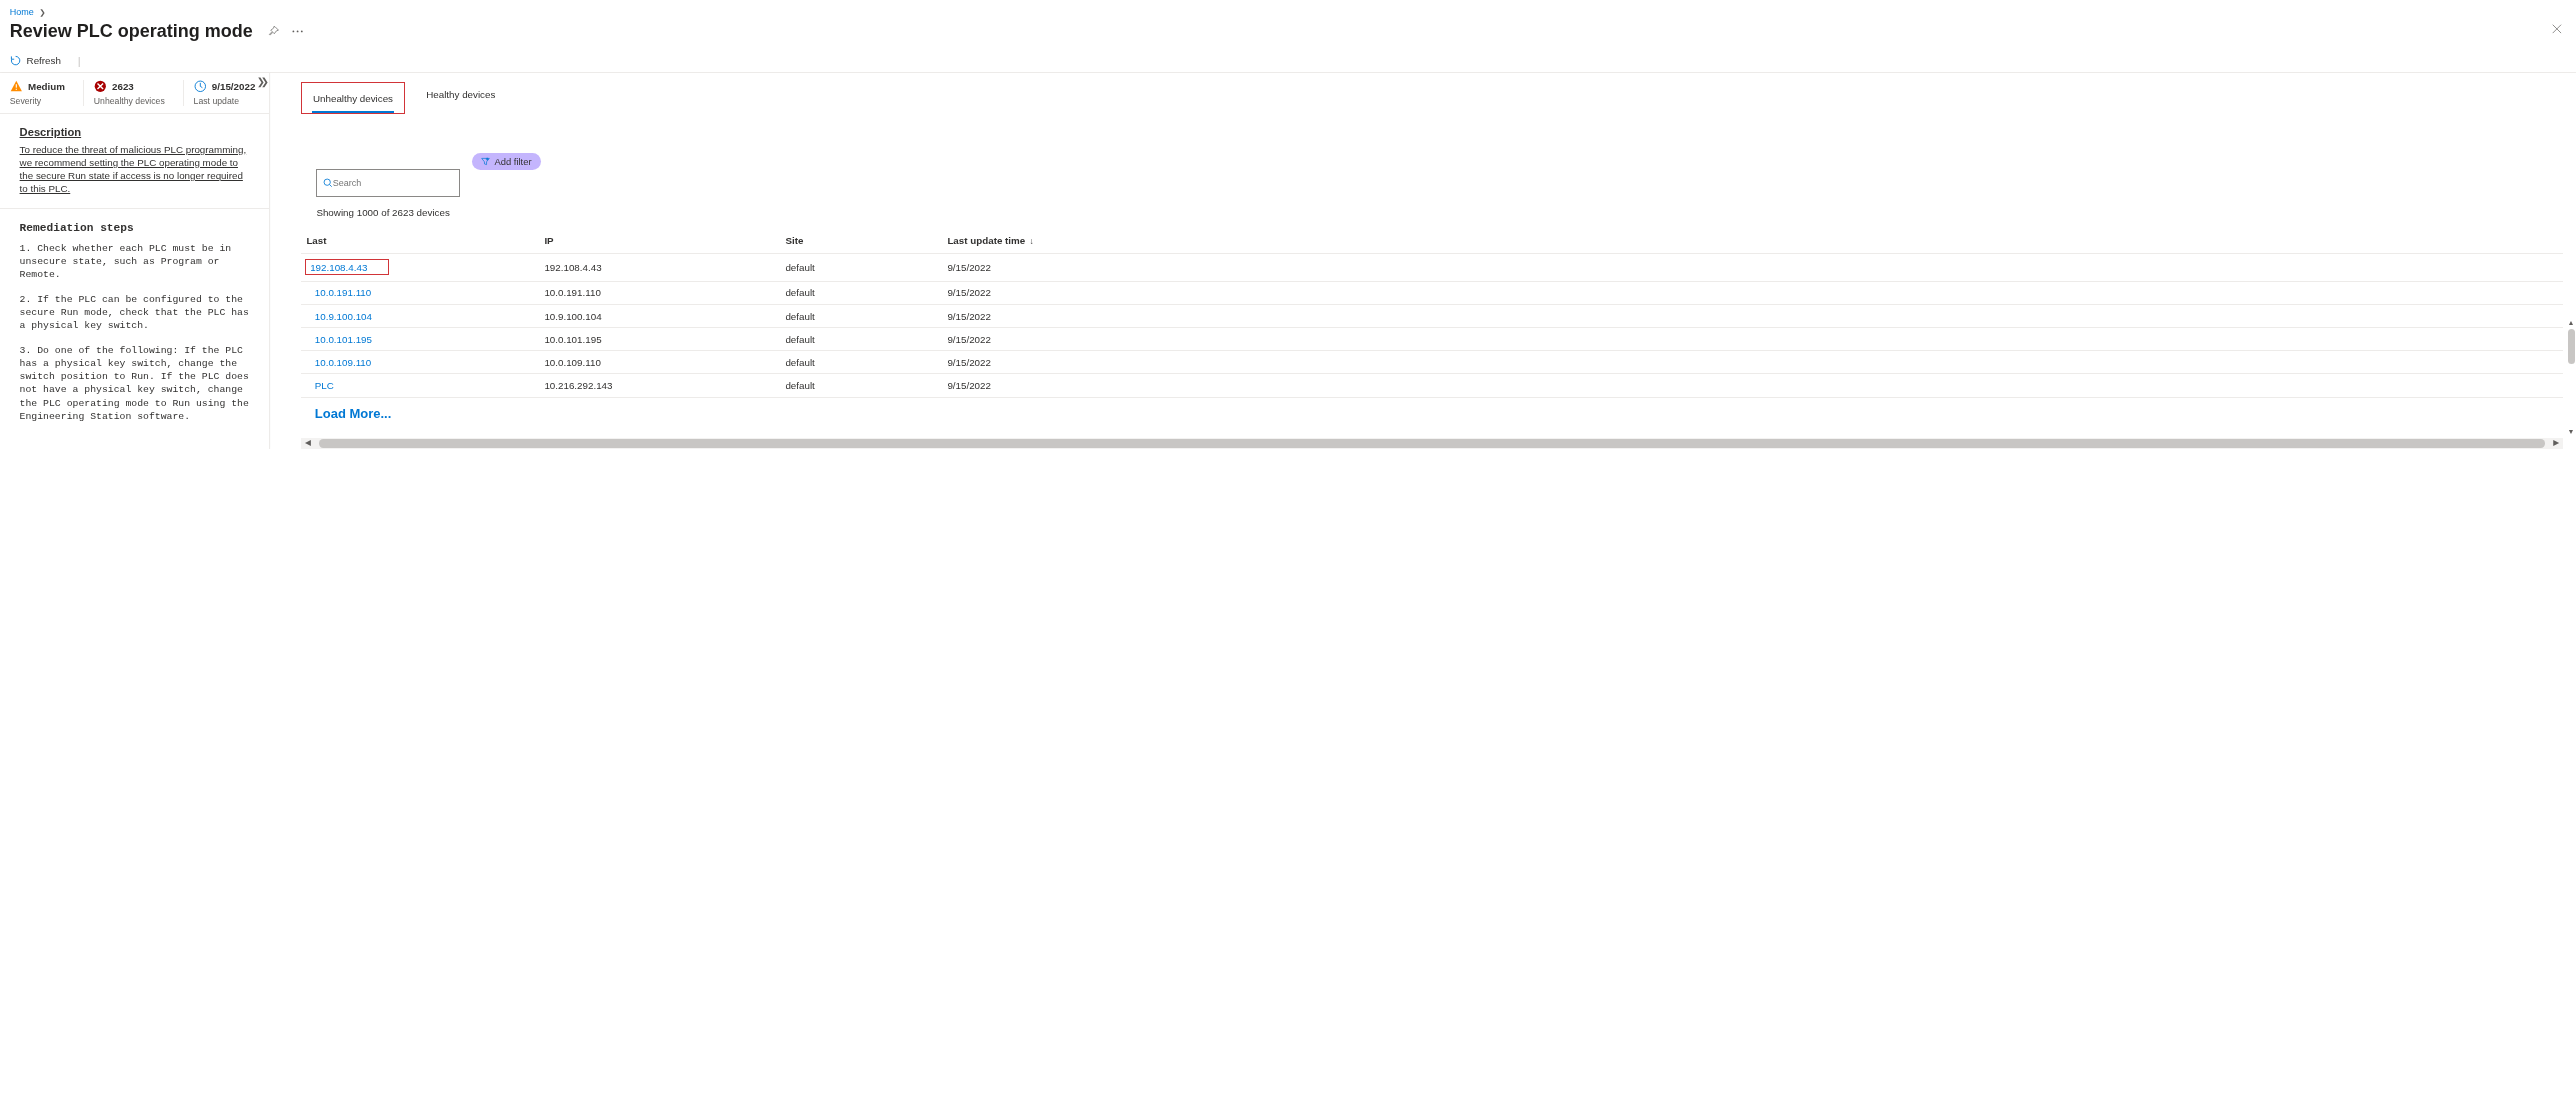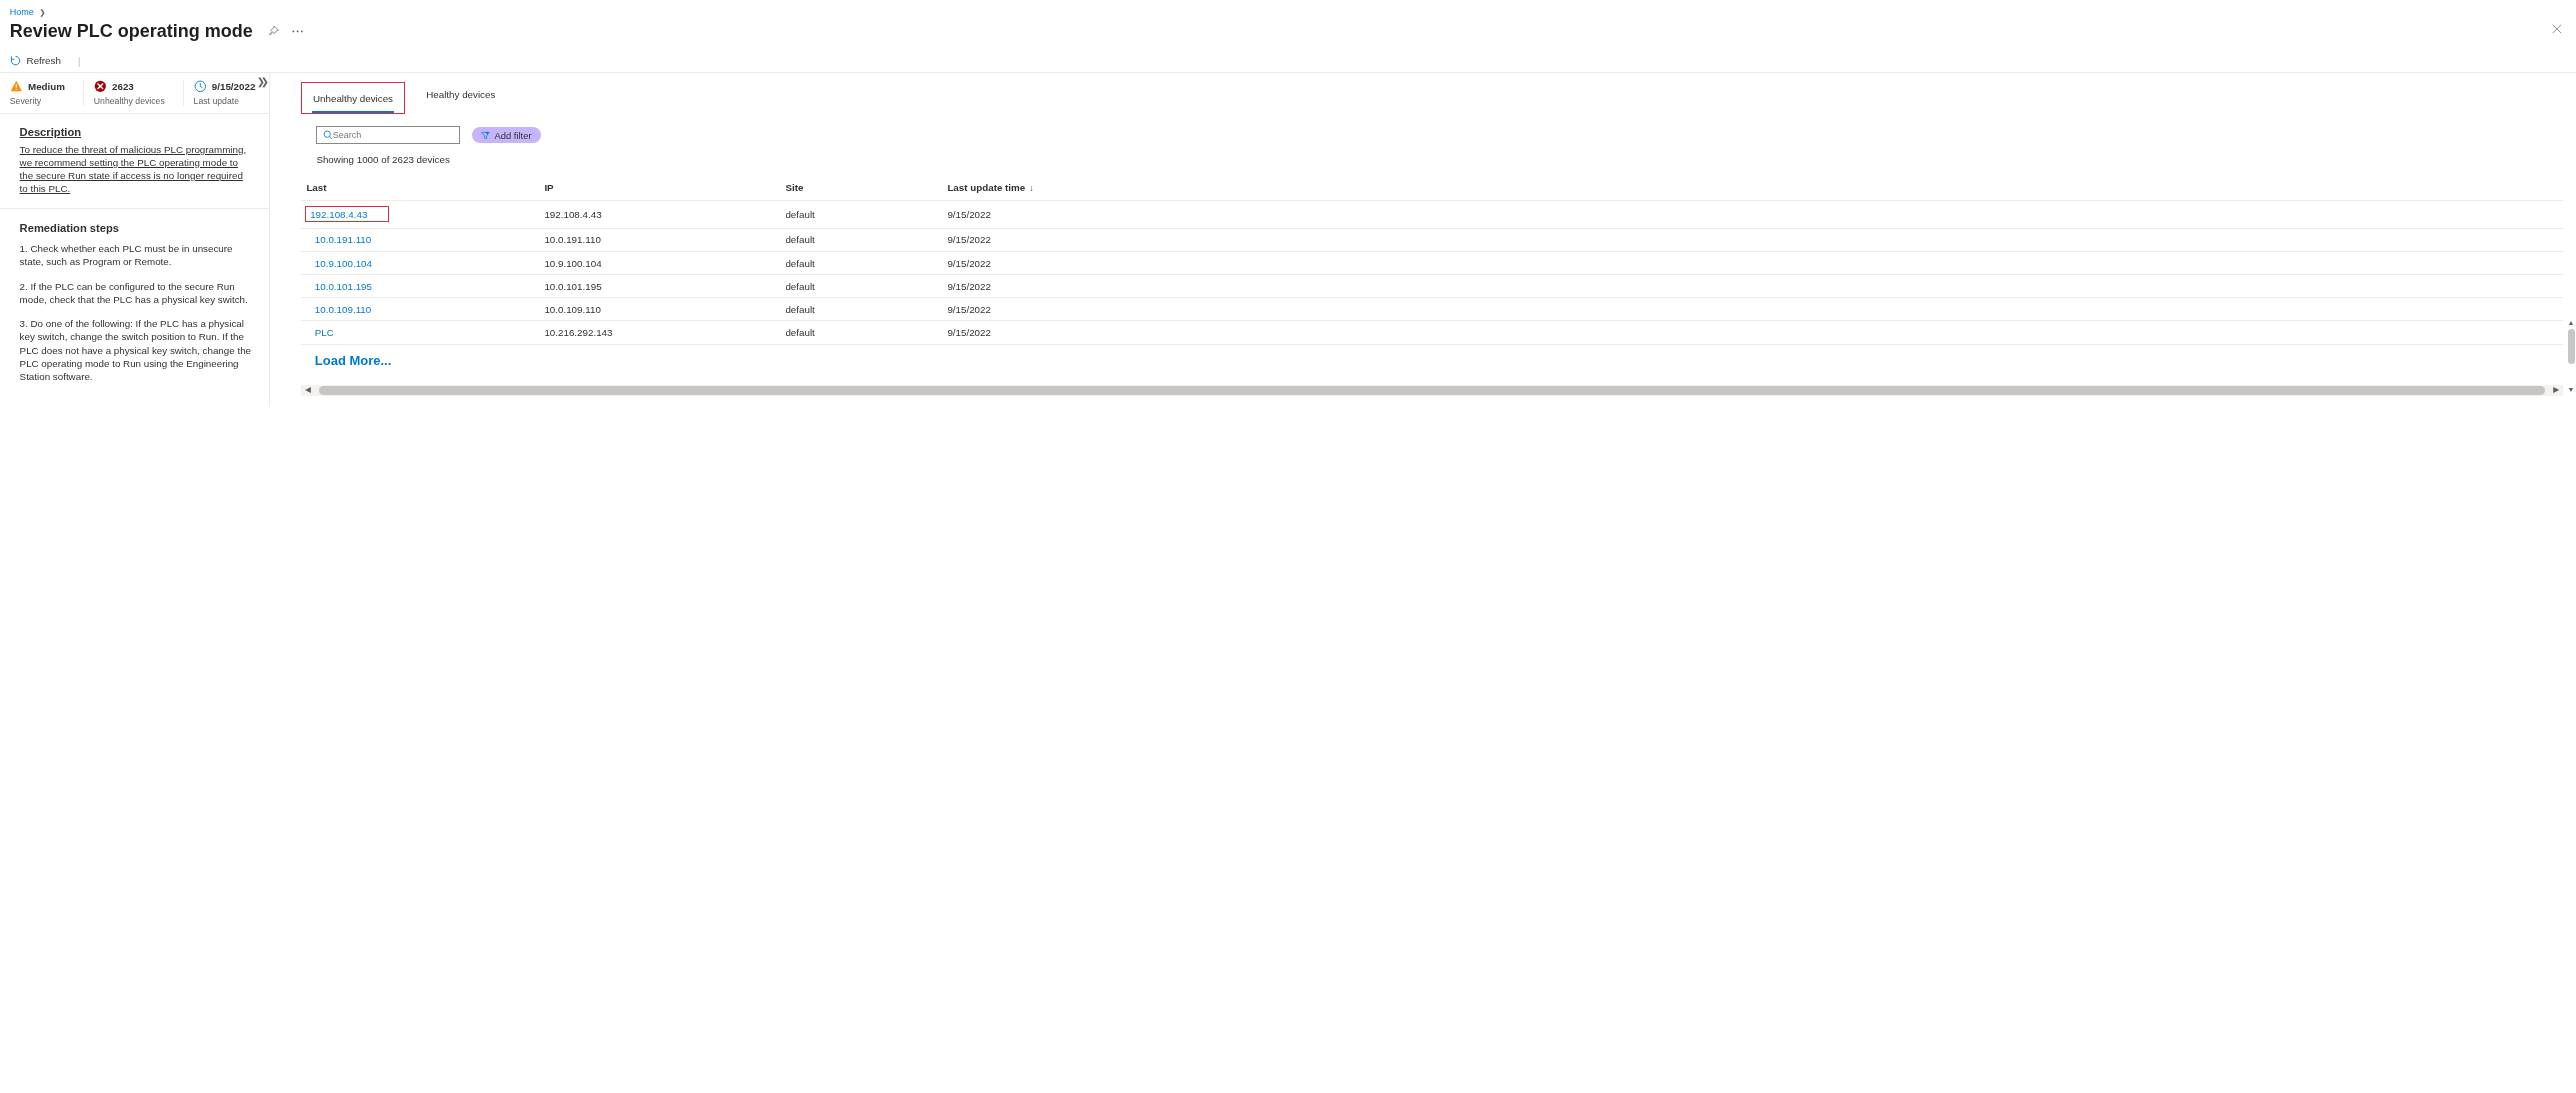--- a/index.html
+++ b/index.html
@@ -52,30 +52,30 @@
     }
     .expand-chevrons { position:absolute; right:4.2px; top:2.8px; color:#605e5c; font-size:9.8px; letter-spacing:-4.2px; cursor:pointer;}
     .stat-block { padding: 0 18px 0 0; }
     .stat-block:not(:last-child) { border-right: 0.7px solid #edebe9; margin-right:9.8px; }
     .stat-value-row { display:flex; align-items:center; gap:5.6px; font-weight:600; }
     .stat-label { font-size:8.7px; color:#605e5c; margin-top:2.8px; }
     .stat-value { font-size:9.8px; font-weight:600; }
     .desc-block { padding: 12.6px 17px 12.6px 19.6px; border-bottom: 0.7px solid #edebe9; text-decoration: underline; }
     .desc-heading { font-size:11.2px; font-weight:600; margin-bottom:4.2px; }
     .desc-text { font-size:9.8px; color:#323130; line-height:1.35; }
-    .remed-block { padding: 12.6px 17px 12.6px 19.6px; }
+    .remed-block { padding: 12.6px 17px 12.6px 19.6px; font-family: Liberation Mono, monospace; }
     .remed-heading { font-size:11.2px; font-weight:600; margin-bottom:8.4px; }
     .remed-step { font-size:9.8px; line-height:1.35; margin-bottom:11.2px; }
     .content-area { flex:1; padding: 8.4px 12.6px 0 15.4px; position:relative; }
     .tabs-row { display:flex; gap:19.6px; padding-left:15.4px;}
     .tab { padding: 7px 1.4px; font-size:9.8px; cursor:pointer; color:#323130; border-bottom:2.1px solid transparent; }
     .tab.active { border-bottom:2.1px solid #0078d4; font-weight:400; }
     .red-box-tab { border:1.4px solid #d13438; padding:2.8px 9.8px 0 9.8px; display:inline-block; }
     .search-row { display:flex; align-items:center; gap:11.2px; padding: 12.6px 0 9.8px 31px; }
-    .search-box { display:flex; align-items:center; border:0.7px solid #8a8886; width:144px; height:18px; padding:0 5.6px; }
+    .search-box { display:flex; align-items:center; border:0.7px solid #8a8886; width:144px; height:28px; padding:0 5.6px;margin-top:43px; }
     .search-box input { border:none; outline:none; font-size:9px; flex:1; font-family:inherit; color:#605e5c; }
     .add-filter-btn { display:flex; align-items:center; gap:4.2px; background:#c4b5fd; border:none; border-radius:9.8px; padding:2.8px 9.8px; font-size:9.4px; cursor:pointer; color:#323130; font-family:inherit;}
     .count-text { padding: 0 0 9.8px 31px; font-size:9.8px; }
     .table-wrap { padding-left:15.4px; position:relative; }
     table { width:100%; border-collapse:collapse; table-layout:fixed; }
     th { text-align:left; font-weight:600; font-size:9.8px; padding:7px 5.6px; border-bottom:0.7px solid #edebe9;}
     td { padding:5.6px 5.6px; font-size:9.8px; border-bottom:0.7px solid #edebe9; }
     td a { color:#0078d4; text-decoration:none; }
     .col-name { width:238px; }
     .col-ip { width:241px; }

